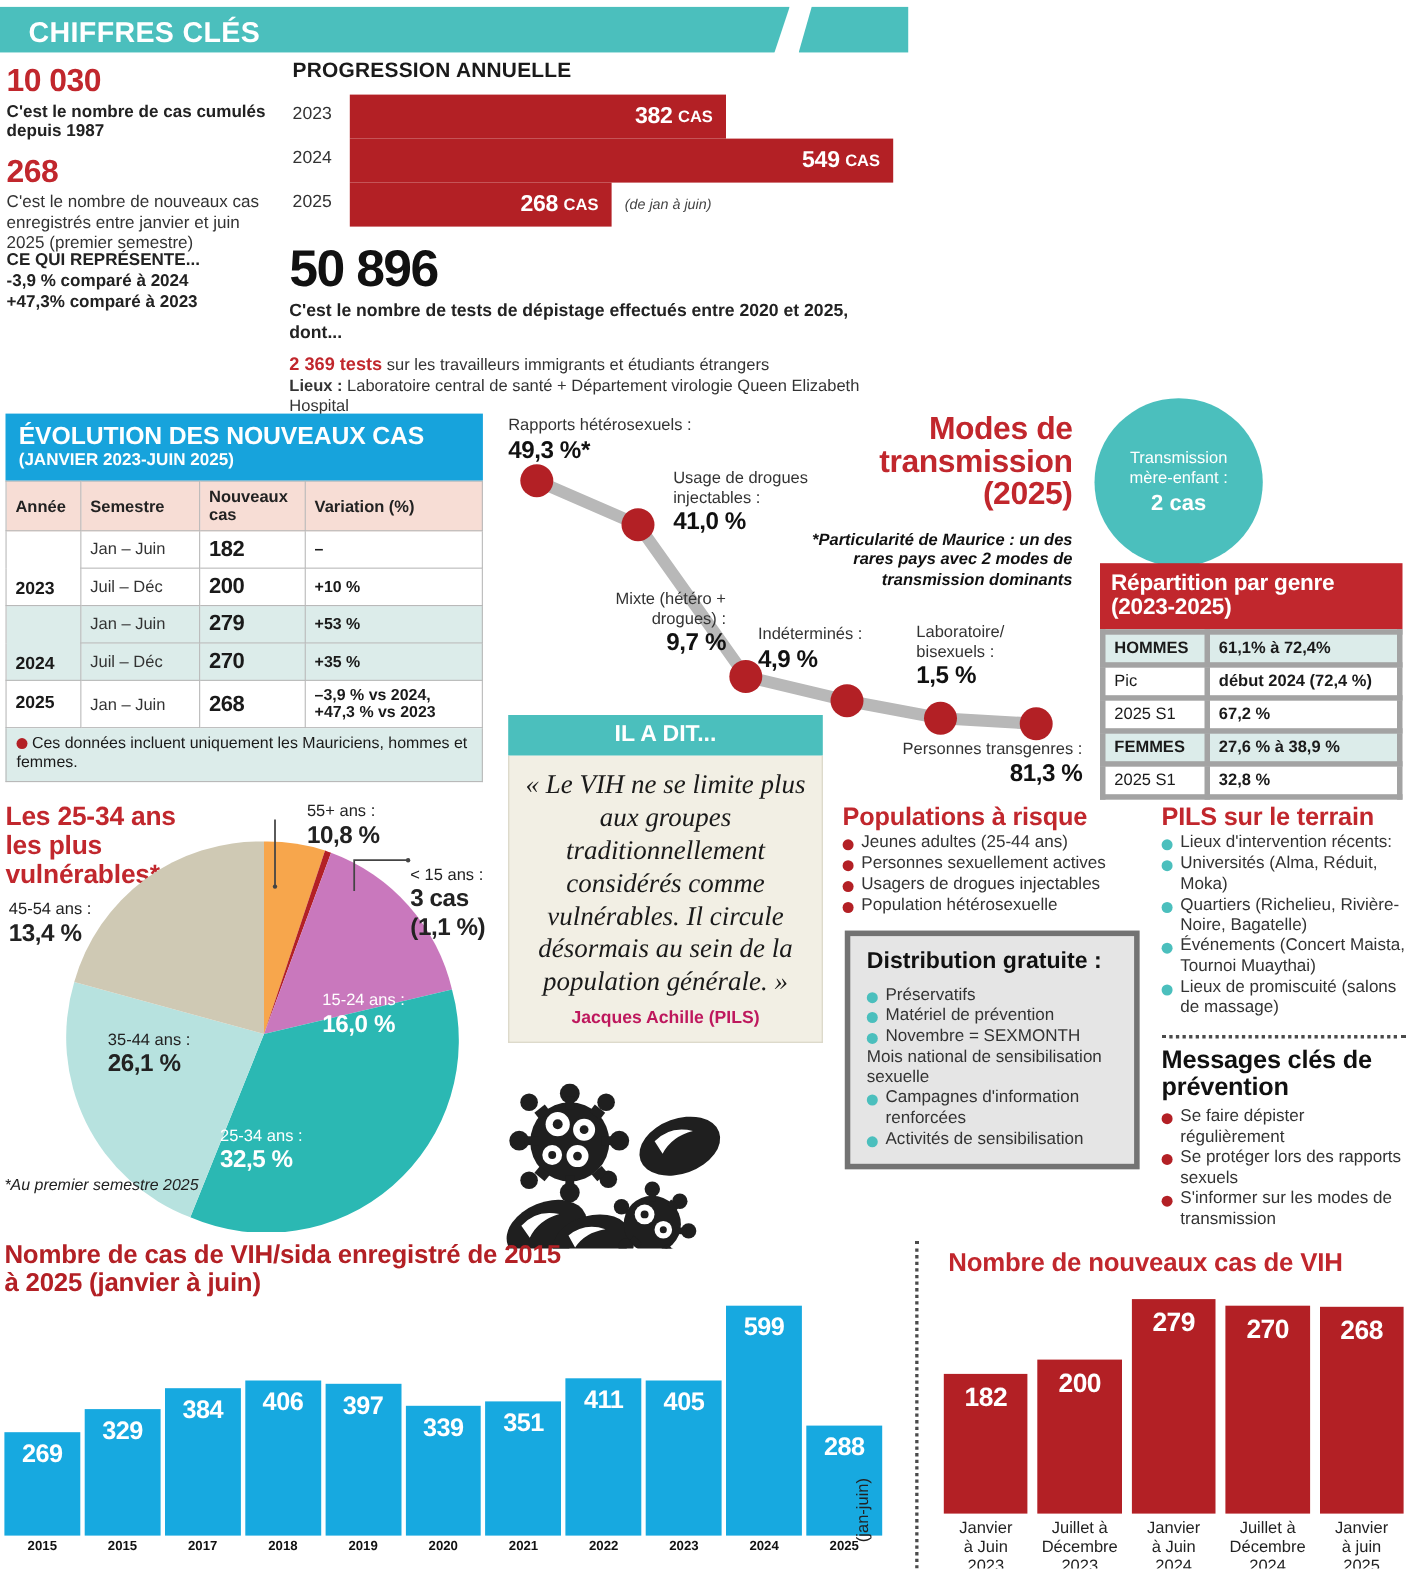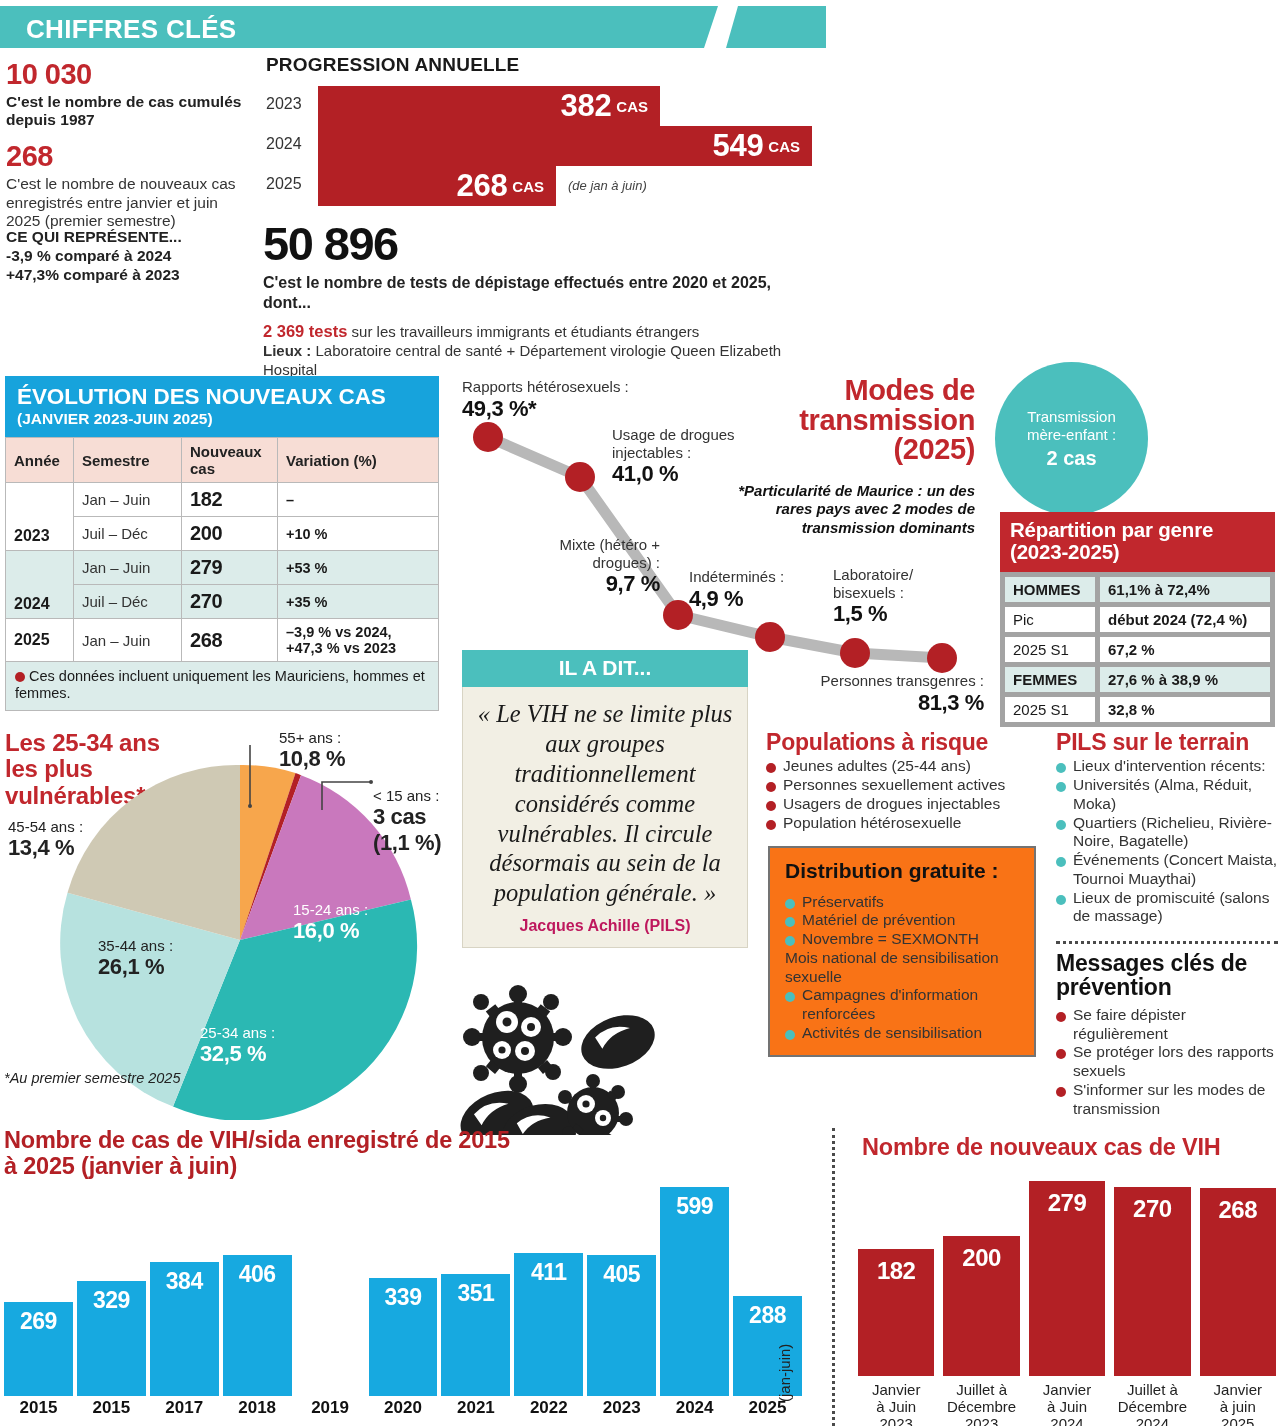--- a/index.html
+++ b/index.html
@@ -42,21 +42,21 @@
   
   #prog-title { font-size: 19px; font-weight: bold; letter-spacing: 0.2px; }
   .prog-row { position: absolute; height: 40px; }
   .prog-year { position: absolute; left: 0; top: 9px; width: 46px; text-align: left; font-size: 16px; color: #333; }
   .prog-bar {
     position: absolute; left: 52px; top: 0; height: 40px;
     background: #b32025; color: #fff;
     display: flex; align-items: center; justify-content: flex-end;
     padding-right: 12px;
   }
-  .prog-val { font-size: 31px; font-weight: bold; letter-spacing: -0.3px; }
+  .prog-val { font-size: 21px; font-weight: bold; letter-spacing: -0.3px; }
   .prog-cas { font-size: 15px; font-weight: bold; margin-left: 5px; }
   .prog-note { position: absolute; font-size: 13px; font-style: italic; color: #444; top: 12px; }
 
   
   #tests-num { font-size: 47px; font-weight: bold; letter-spacing: -1.5px; color: #111; }
   #tests-desc { font-size: 16px; font-weight: bold; line-height: 1.22; color: #222; }
   .tests-sub { font-size: 15px; line-height: 1.25; color: #333; }
   .tests-sub b.red { color: #c1272d; font-size: 16.5px; }
 
   
@@ -119,31 +119,31 @@
   ul.blist li { font-size: 15.5px; line-height: 1.21; color: #333; padding-left: 17px; position: relative; }
   ul.blist li::before {
     content: ""; position: absolute; left: 0; top: 6px;
     width: 10px; height: 10px; border-radius: 50%;
   }
   ul.blist.red li::before { background: #b32025; }
   ul.blist.teal li::before { background: #4bbfbd; }
   ul.blist li.nb { padding-left: 0; }
   ul.blist li.nb::before { display: none; }
 
-  #dist-box { background: #f97316; border: 2px solid #737373; padding: 12px 13px 12px 15px; }
+  #dist-box { background: #e5e5e5; border: 5px solid #737373; padding: 12px 13px 12px 15px; }
   #dist-title { font-size: 21px; font-weight: bold; line-height: 1.08; color: #111; margin-bottom: 10px;}
 
   .dotted-div { border-top: 3px dotted #4a4a4a; }
 
   
   #blue-title { color: #b32025; font-size: 23.5px; font-weight: bold; line-height: 1.1; letter-spacing: -0.2px;}
   .bbar { position: absolute; background: #17a9e0; bottom: 0; }
   .bbar .bv { position: absolute; left: 0; right: 0; top: 6px; text-align: center;
               color: #fff; font-size: 23px; font-weight: bold; letter-spacing: -0.5px; }
-  .bxlab { position: absolute; text-align: center; font-size: 17px; font-weight: bold; color: #111; }
+  .bxlab { position: absolute; text-align: center; font-size: 12px; font-weight: bold; color: #111; }
   #janjuin-rot { position: absolute; font-size: 15px; color: #222;
      transform: rotate(-90deg); transform-origin: left bottom; white-space: nowrap; }
 
   
   #red-title { color: #c1272d; font-size: 23.5px; font-weight: bold; letter-spacing: -0.2px;}
   .rbar { position: absolute; background: #b32025; bottom: 0; }
   .rbar .rv { position: absolute; left: 0; right: 0; top: 8px; text-align: center;
               color: #fff; font-size: 24px; font-weight: bold; letter-spacing: -0.5px; }
   .rxlab { position: absolute; text-align: center; font-size: 15px; color: #222; line-height: 1.12; }
 
@@ -510,20 +510,23 @@
     </div>
     <div class="bbar" style="left: 72.9091px; width: 68.9091px; height: 114.619px;">
       <span class="bv">329</span>
     </div>
     <div class="bbar" style="left: 145.818px; width: 68.9091px; height: 133.781px;">
       <span class="bv">384</span>
     </div>
     <div class="bbar" style="left: 218.727px; width: 68.9091px; height: 141.445px;">
       <span class="bv">406</span>
     </div>
+    <div class="bbar" style="left: 291.636px; width: 68.9091px; height: 138.31px;">
+      <span class="bv">397</span>
+    </div>
     <div class="bbar" style="left: 364.545px; width: 68.9091px; height: 118.103px;">
       <span class="bv">339</span>
     </div>
     <div class="bbar" style="left: 437.455px; width: 68.9091px; height: 122.284px;">
       <span class="bv">351</span>
     </div>
     <div class="bbar" style="left: 510.364px; width: 68.9091px; height: 143.187px;">
       <span class="bv">411</span>
     </div>
     <div class="bbar" style="left: 583.273px; width: 68.9091px; height: 141.097px;">

